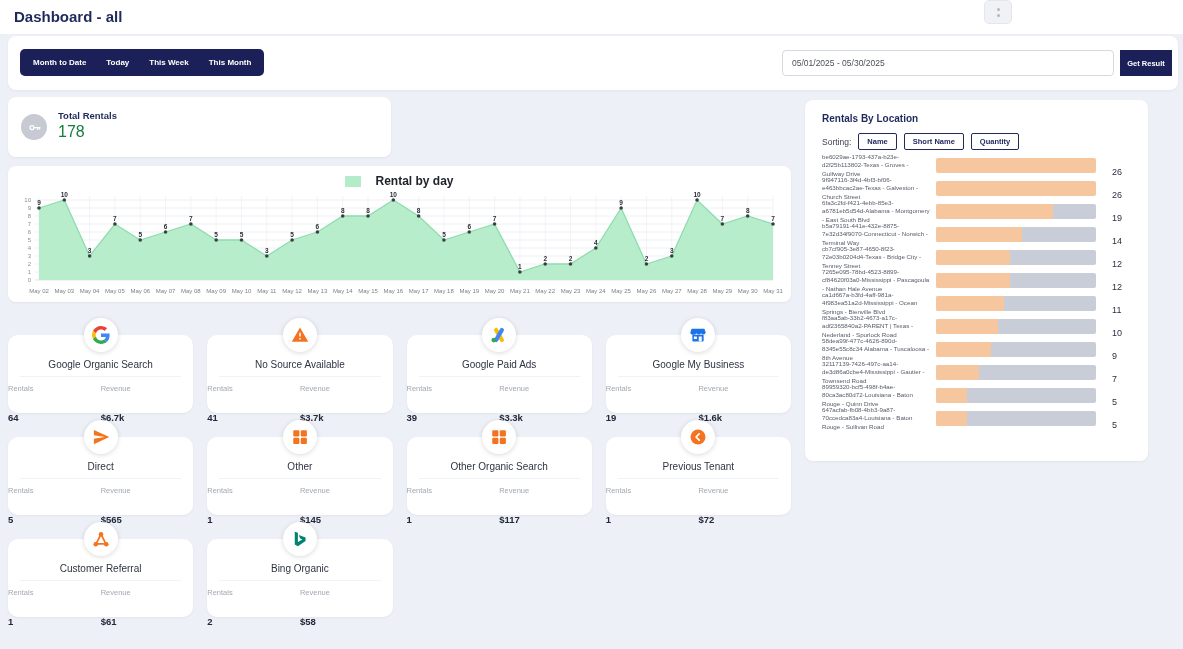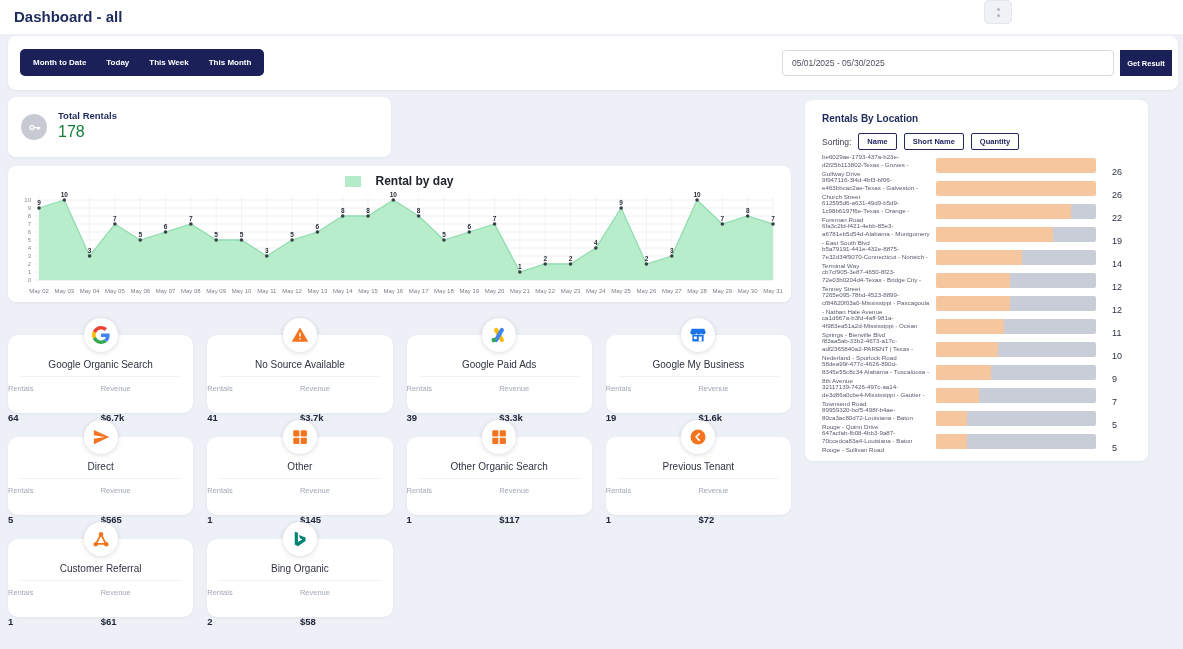--- a/index.html
+++ b/index.html
@@ -275,27 +275,20 @@
         <div class="loc-value">26</div>
       </div>
       <div class="loc-row">
         <div class="loc-name">9f947116-3f4d-4bf3-bf06-e463bbcac2ae-Texas - Galveston - Church Street</div>
         <div class="loc-track" style="background: rgb(201, 205, 216);">
           <div class="loc-fill" style="width: 100%; background: rgb(246, 199, 158);"></div>
         </div>
         <div class="loc-value">26</div>
       </div>
       <div class="loc-row">
-        <div class="loc-name">612595d6-a631-49d9-b5d9-1c98b6197f6e-Texas - Orange - Foreman Road</div>
-        <div class="loc-track" style="background: rgb(201, 205, 216);">
-          <div class="loc-fill" style="width: 84.6154%; background: rgb(246, 199, 158);"></div>
-        </div>
-        <div class="loc-value">22</div>
-      </div>
-      <div class="loc-row">
         <div class="loc-name">6fa3c2fd-f421-4ebb-85e3-a6781eb5d54d-Alabama - Montgomery - East South Blvd</div>
         <div class="loc-track" style="background: rgb(201, 205, 216);">
           <div class="loc-fill" style="width: 73.0769%; background: rgb(246, 199, 158);"></div>
         </div>
         <div class="loc-value">19</div>
       </div>
       <div class="loc-row">
         <div class="loc-name">b5a79191-441e-432e-8875-7e32d34f9070-Connecticut - Norwich - Terminal Way</div>
         <div class="loc-track" style="background: rgb(201, 205, 216);">
           <div class="loc-fill" style="width: 53.8462%; background: rgb(246, 199, 158);"></div>

